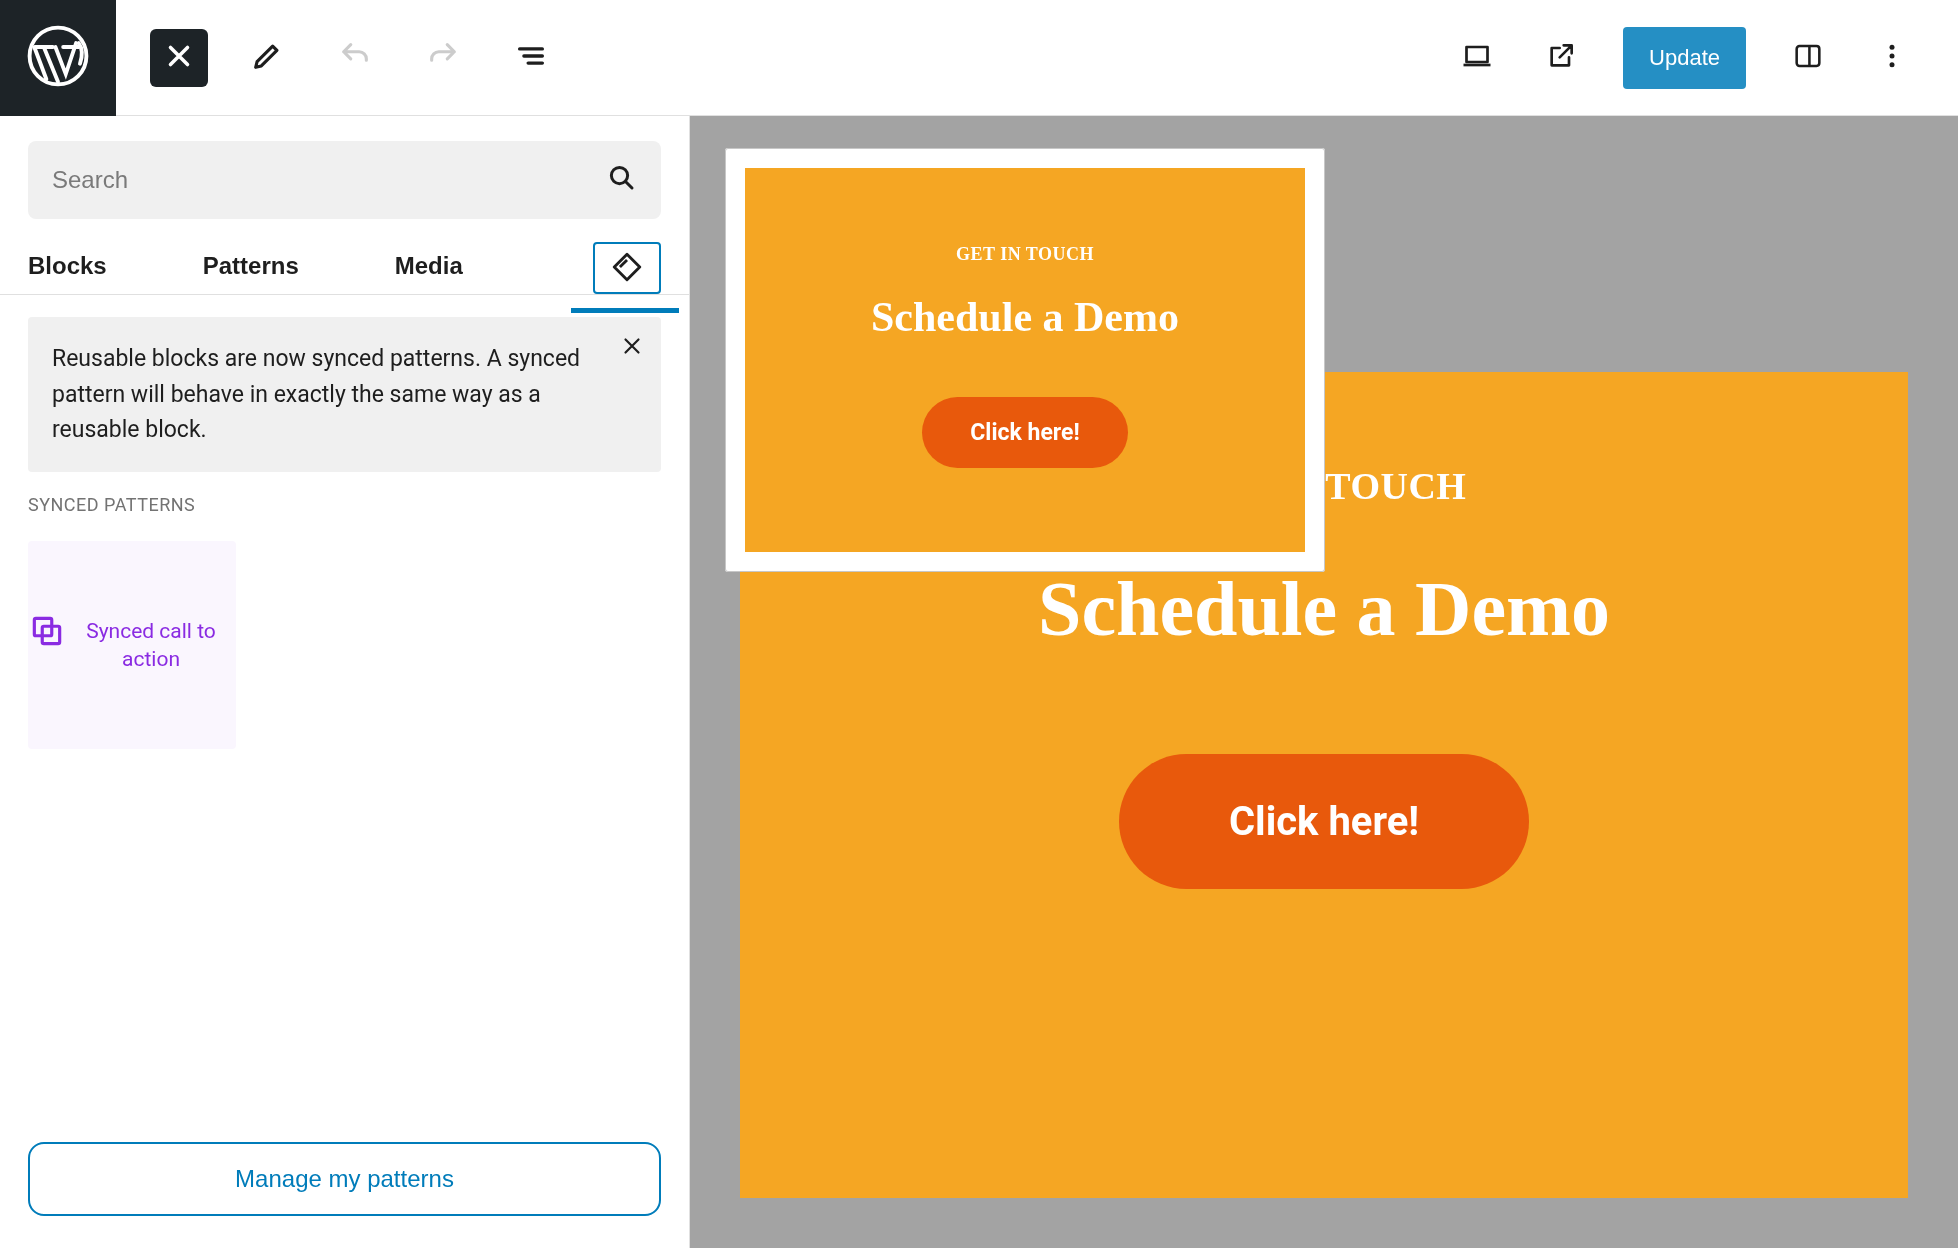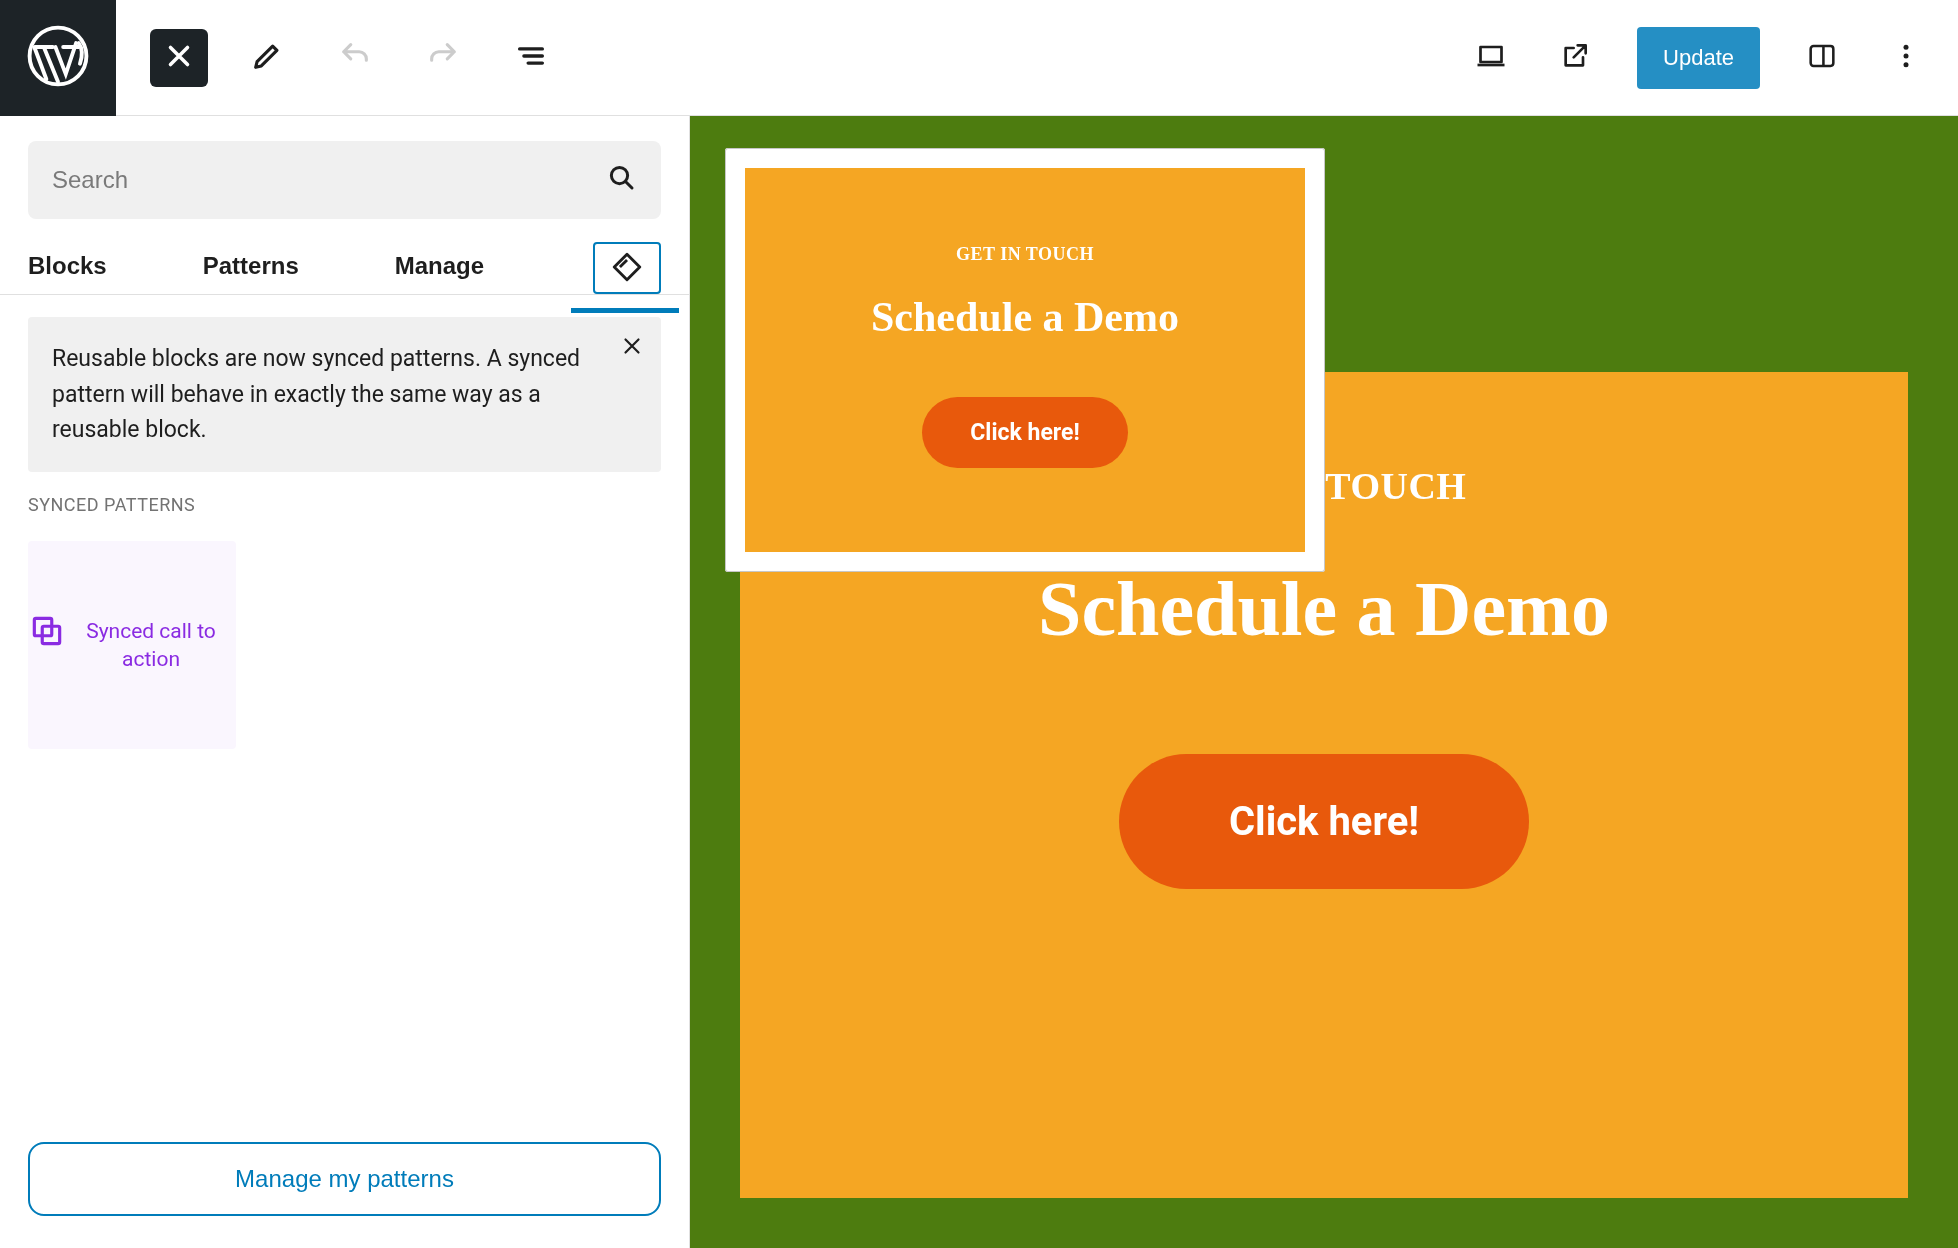--- a/index.html
+++ b/index.html
@@ -12,28 +12,28 @@
 
   .top-left-tools { display:flex; align-items:center; gap:30px; padding-left:34px; }
   .tool-btn { width:58px; height:58px; border-radius:6px; display:flex; align-items:center; justify-content:center; background:transparent; border:none; cursor:pointer; }
   .tool-btn svg { width:34px; height:34px; }
   .tool-btn.dark { background:#1d2327; color:#fff; }
   .tool-btn.dark svg { stroke:#fff; }
   .tool-btn.disabled svg { stroke:#ccc; }
 
   .topbar-spacer { flex:1; }
 
-  .top-right-tools { display:flex; align-items:center; gap:40px; padding-right:30px; }
+  .top-right-tools { display:flex; align-items:center; gap:40px; padding-right:44px; }
   .icon-btn { width:44px; height:44px; display:flex; align-items:center; justify-content:center; background:transparent; border:none; cursor:pointer; }
   .update-btn { background:#007cba; color:#fff; font-size:22px; padding:18px 26px; border:none; border-radius:4px; cursor:pointer; opacity:0.85; }
 
   
   .main { display:flex; height:calc(1248px - 116px); }
   .sidebar { width:690px; border-right:1px solid #e0e0e0; display:flex; flex-direction:column; padding:25px 28px 32px; }
-  .canvas { flex:1; background:#4d7c0f; position:relative; padding:34px; overflow:hidden; }
+  .canvas { flex:1; background:#a3a3a3; position:relative; padding:34px; overflow:hidden; }
 
   
   .search-wrap { position:relative; }
   .search-input { width:100%; height:78px; border:none; background:#f0f0f0; border-radius:8px; font-size:24px; padding:0 70px 0 24px; color:#1e1e1e; }
   .search-input::placeholder { color:#7a7a7a; }
   .search-icon-svg { position:absolute; right:24px; top:50%; transform:translateY(-50%); }
   .tab { font-size:24px; font-weight:600; color:#1e1e1e; border:none; background:none; cursor:pointer; padding:14px 0; margin-right:96px;}
   .tab-spacer { flex:1; }
   .synced-tab-btn { width:68px; height:52px; border:2px solid #007cba; border-radius:4px; display:flex; align-items:center; justify-content:center; background:#fff; cursor:pointer; position:relative; }
   .synced-tab-underline { position:absolute; height:5px; width:108px; background:#007cba; bottom:-21px; right:-20px; }
@@ -182,21 +182,21 @@
             <circle cx="10" cy="10" r="6.5"></circle>
             <path d="M15 15 L20 20"></path>
           </svg>
       </span>
     </div>
 
     <div class="tabs-row-wrap">
       <div class="tabs-inner">
         <button class="tab">Blocks</button>
         <button class="tab">Patterns</button>
-        <button class="tab" style="margin-right:0">Manage</button>
+        <button class="tab" style="margin-right:0">Media</button>
         <div class="tab-spacer"></div>
         <button class="synced-tab-btn">
           <span>
             <svg width="34" height="34" viewBox="0 0 24 24" stroke="#1e1e1e" stroke-width="2" fill="none" stroke-linejoin="round">
                 <path d="M12 3 L21 12 L12 21 L3 12 Z"></path>
                 <path d="M7 12 L12 7"></path>
               </svg>
           </span>
           <span class="synced-tab-underline"></span>
         </button>

